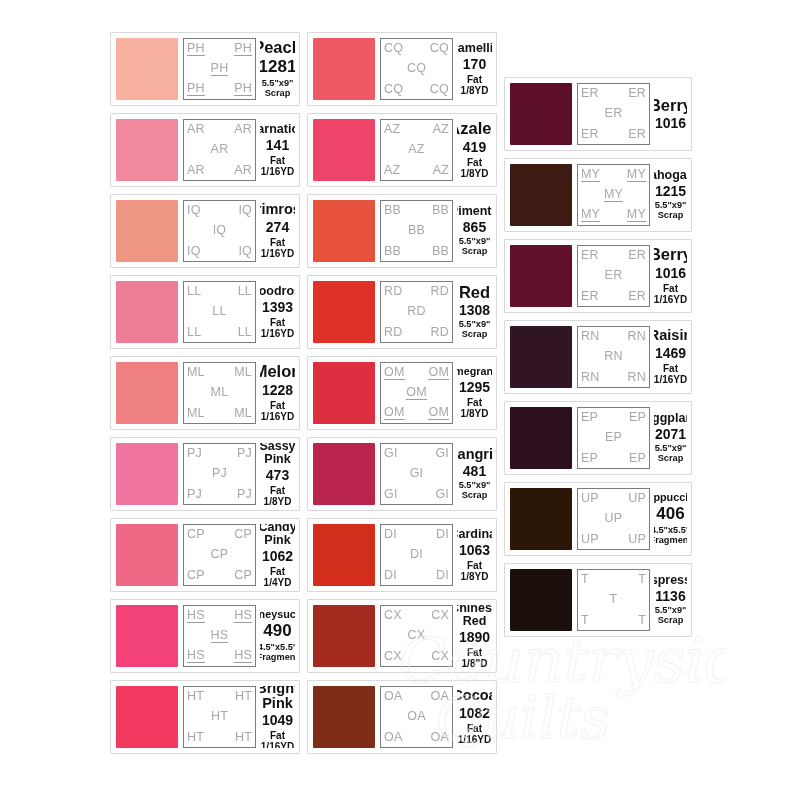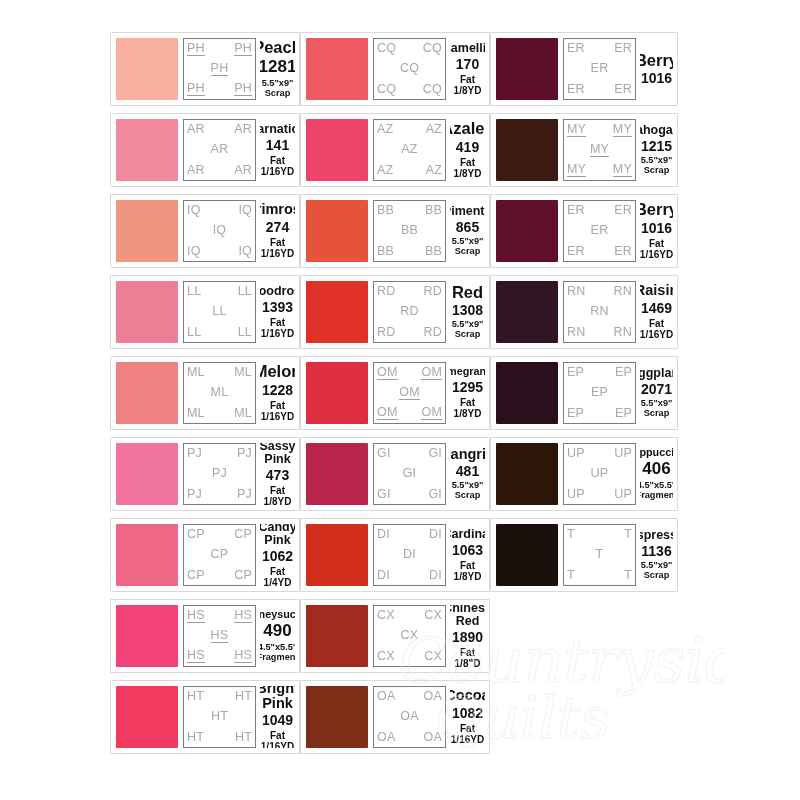--- a/index.html
+++ b/index.html
@@ -63,28 +63,29 @@
   }
 
   
   .columns {
     position: absolute;
     top: 32px;
     left: 110px;
     width: 585px;
     height: 730px;
     display: flex;
+    gap: 7px;
   }
   .column {
     display: flex;
     flex-direction: column;
     gap: 7px;
     width: 190px;
   }
-  .column.col-3 { width: 188px; }
+  .column.col-3 { width: 188px; margin-top: 45px; }
 
   
   .card {
     position: relative;
     height: 74px;
     box-sizing: border-box;
     border: 1px solid #d9d9d9;
     background: #ffffff;
     display: flex;
     align-items: stretch;

